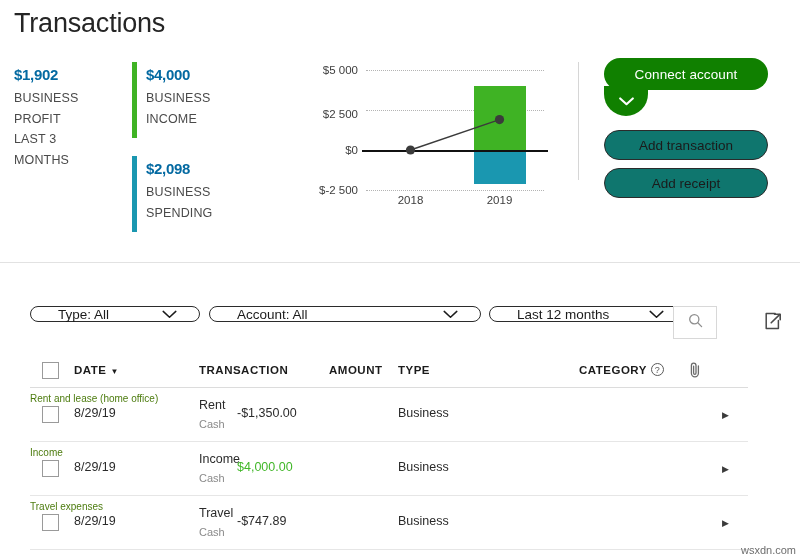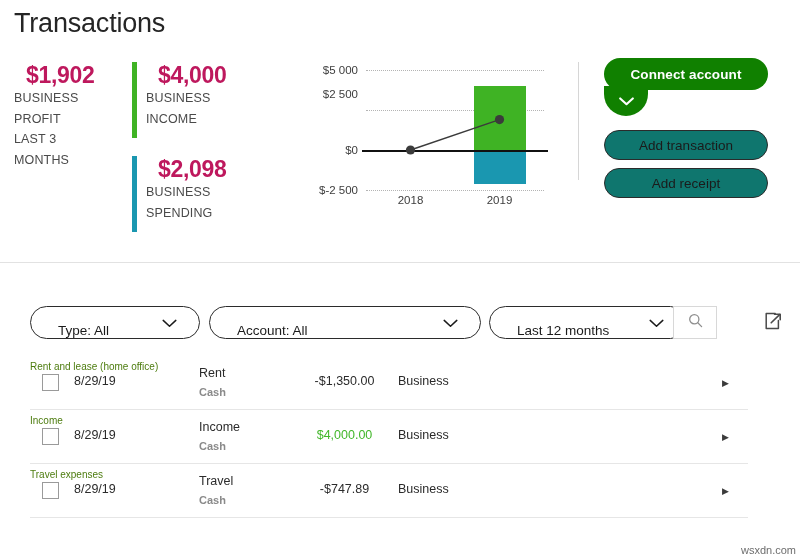--- a/index.html
+++ b/index.html
@@ -20,22 +20,22 @@
     letter-spacing: -0.2px;
   }
 
   
   .summary { position: absolute; left: 14px; top: 62px; display: flex; }
 
   .kpi-block { display: flex; }
   .kpi-bar { width: 5px; border-radius: 0; margin-right: 9px; }
   .kpi-text { }
   .kpi-value {
-    font-size: 23px; font-weight: 700; color: #be185d;
-    line-height: 26px; letter-spacing: -0.3px; margin-left: 12px;
+    font-size: 15px; font-weight: 700; color: #0369a1;
+    line-height: 26px; letter-spacing: -0.3px;
   }
   .kpi-label {
     font-size: 12.5px; color: #4a4a4a; line-height: 20.5px;
     letter-spacing: 0.15px;
   }
 
   .kpi-profit { width: 118px; }
   .kpi-stack { }
   .kpi-stack .kpi-block + .kpi-block { margin-top: 18px; }
 
@@ -61,21 +61,21 @@
   .chart-xlabel {
     position: absolute; font-size: 11.5px; color: #3d3d3d;
     transform: translateX(-50%); font-weight: 400;
   }
   .vdivider { position: absolute; left: 578px; top: 62px; width: 1px; height: 118px; background: #d6d6d6; }
 
   
   .actions { position: absolute; left: 604px; top: 58px; width: 170px; }
   .btn-connect {
     position: relative; width: 164px; height: 32px; background: #108000;
-    border-radius: 16px; color: #fff; font-size: 13.5px; font-weight: 700;
+    border-radius: 16px; color: #fff; font-size: 13.5px; font-weight: 400;
     display: flex; align-items: center; justify-content: center;
     border: none; cursor: pointer; letter-spacing: 0.1px;
   }
   .btn-connect-caret {
     position: absolute; left: 0px; top: 28px; width: 44px; height: 30px;
     background: #108000; border-radius: 0 0 22px 22px;
     display: flex; align-items: center; justify-content: center; cursor: pointer;
   }
   .btn-outline {
     width: 164px; height: 30px; background: #0f766e; border: 1.5px solid #2b2b2b;
@@ -89,23 +89,23 @@
   
   .section-sep { position: absolute; left: 0; top: 262px; width: 800px; height: 1px; background: #e2e2e2; }
 
   
   .as-of {
     position: absolute; left: 32px; top: 281px;
     font-size: 10.5px; color: #8c8c8c;
   }
   .filters { position: absolute; left: 30px; top: 306px; }
   .pill {
-    position: absolute; height: 33px; background: #fff;
+    position: absolute; height: 16px; background: #fff;
     border: 1.4px solid #2b2b2b; border-radius: 17px;
-    display: flex; align-items: flex-end; cursor: pointer;
+    display: flex; align-items: flex-start; cursor: pointer;
   }
   .pill-label { font-size: 13.5px; color: #1b1b1b; padding-left: 27px; }
   .pill-caret { position: absolute; right: 22px; top: 50%; transform: translateY(-50%); }
   .filter-type    { left: 0;   top: 0; width: 170px; }
   .filter-account { left: 179px; top: 0; width: 272px; }
   .filter-date    { left: 459px; top: 0; width: 198px; }
 
   .search-box {
     position: absolute; left: 673px; top: 306px; width: 44px; height: 33px;
     border: 1px solid #d8d8d8; background: #fff; display: flex;
@@ -145,22 +145,22 @@
   .th-clip { position: absolute; left: 657px; top: 5px; cursor: pointer; }
 
   .trow {
     position: relative; height: 54px; border-bottom: 1px solid #e6e6e6;
   }
   .cell { position: absolute; font-size: 12.5px; color: #2b2b2b; }
   .c-check { left: 12px; top: 18px; }
   .c-date { left: 44px; top: 18px; }
   .c-transaction { left: 169px; top: 9px; }
   .c-tx-name { font-size: 12.5px; color: #2b2b2b; line-height: 17px; }
-  .c-tx-sub { font-size: 11px; color: #8a8a8a; line-height: 17px; margin-top: 2px; font-weight: bold; }
-  .c-amount { left: 242px; top: 18px; width: 145px; text-align: center; }
+  .c-tx-sub { font-size: 11px; color: #8a8a8a; line-height: 17px; margin-top: 2px; }
+  .c-amount { left: 207px; top: 18px; width: 145px; text-align: left; }
   .c-amount.positive { color: #42b72a; }
   .c-type { left: 368px; top: 18px; }
   .c-category {
     left: 549px; top: 9px; width: 95px; font-size: 10px; color: #4d7c0f;
     line-height: 16px; cursor: pointer;
   }
   .c-arrow { position: absolute; left: 692px; top: 22px; color: #3b3b3b; font-size: 9px; }
 
   .watermark {
     position: absolute; right: 4px; bottom: 2px;
@@ -202,21 +202,21 @@
           <div class="kpi-label">BUSINESS</div>
           <div class="kpi-label">SPENDING</div>
         </div>
       </div>
     </div>
   </div>
 
   <div class="chart-wrap">
     <div class="chart-ylabels">
       <div class="chart-ylabel" id="yl0" style="top: 0px;">$5 000</div>
-      <div class="chart-ylabel" id="yl1" style="top: 24px; margin-left: 24px;">$2 500</div>
+      <div class="chart-ylabel" id="yl1" style="top: 44px; margin-left: 24px;">$2 500</div>
       <div class="chart-ylabel" id="yl2" style="top: 80px;">$0</div>
       <div class="chart-ylabel" id="yl3" style="top: 120px;">$-2 500</div>
     </div>
     <div class="chart-plot" id="chart-plot">
         <div class="grid-line" style="top: 0px;"></div>
         <div class="grid-line" style="top: 40px;"></div>
         <div class="grid-line" style="top: 120px;"></div>
         <div class="bar-pos" style="left: 107.5px; top: 16px; width: 52px; height: 64px; background: rgb(63, 179, 36);"></div>
         <div class="bar-neg" style="left: 107.5px; top: 80px; width: 52px; height: 33.568px; background: rgb(26, 151, 176);"></div>
         <div class="zero-line" style="top: 80px;"></div>
@@ -290,20 +290,33 @@
     <span>
       <svg width="20" height="20" viewBox="0 0 20 20" fill="none">
         <path d="M12.2 2.6 H3.2 V17.4 H15.4 V9.6" stroke="#4a4a4a" stroke-width="1.5" stroke-linecap="round" stroke-linejoin="round"></path>
         <path d="M8.2 11.8 L16.6 3.6" stroke="#4a4a4a" stroke-width="1.6" stroke-linecap="round"></path>
         <path d="M11.6 3.2 H17.2 V8.8" stroke="#4a4a4a" stroke-width="1.6" stroke-linecap="round" stroke-linejoin="round"></path>
       </svg>
     </span>
   </div>
 
   <div class="table">
+    <div class="thead">
+      <span class="th-check"><span class="checkbox"></span></span>
+      <span class="th th-date"><span>DATE</span><span style="font-size:8px;margin-left:4px;">▼</span></span>
+      <span class="th th-transaction">TRANSACTION</span>
+      <span class="th th-amount">AMOUNT</span>
+      <span class="th th-type">TYPE</span>
+      <span class="th th-category"><span>CATEGORY</span><span class="help-circle">?</span></span>
+      <span class="th-clip">
+        <svg width="16" height="18" viewBox="0 0 16 18" fill="none">
+          <path d="M11.4 5.0 V12.3 a3.5 3.5 0 0 1 -7 0 V4.4 a2.3 2.3 0 0 1 4.6 0 v7.7 a1.2 1.2 0 0 1 -2.4 0 V5.2" stroke="#6b6b6b" stroke-width="1.3" stroke-linecap="round" stroke-linejoin="round"></path>
+        </svg>
+      </span>
+    </div>
     <div id="table-body">
         <div class="trow"><span class="cell c-check"><span class="checkbox"></span></span><span class="cell c-date">8/29/19</span><span class="cell c-transaction">
             <div class="c-tx-name">Rent</div>
             <div class="c-tx-sub">Cash</div>
           </span><span class="cell c-amount">-$1,350.00</span><span class="cell c-type">Business</span><span class="c-category">Rent and lease (home office)</span><span class="c-arrow">▶</span></div>
         <div class="trow"><span class="cell c-check"><span class="checkbox"></span></span><span class="cell c-date">8/29/19</span><span class="cell c-transaction">
             <div class="c-tx-name">Income</div>
             <div class="c-tx-sub">Cash</div>
           </span><span class="cell c-amount positive">$4,000.00</span><span class="cell c-type">Business</span><span class="c-category">Income</span><span class="c-arrow">▶</span></div>
         <div class="trow"><span class="cell c-check"><span class="checkbox"></span></span><span class="cell c-date">8/29/19</span><span class="cell c-transaction">

